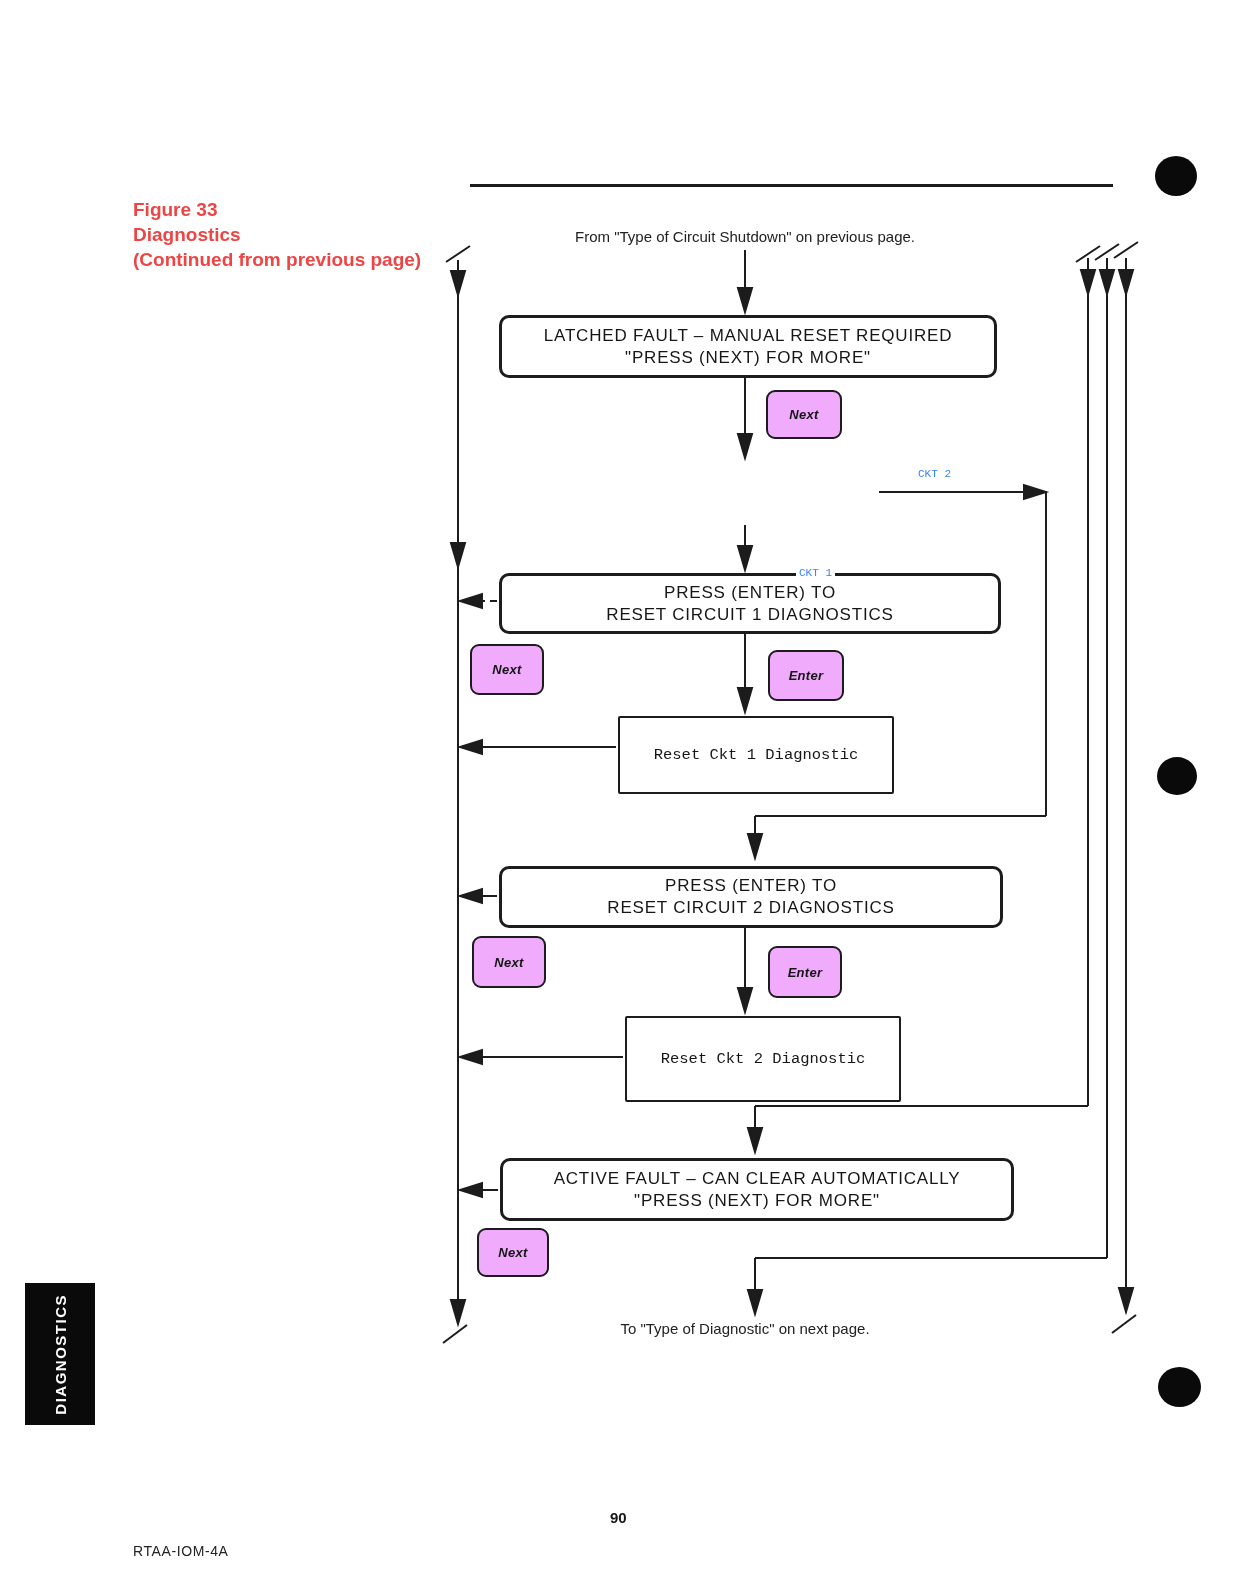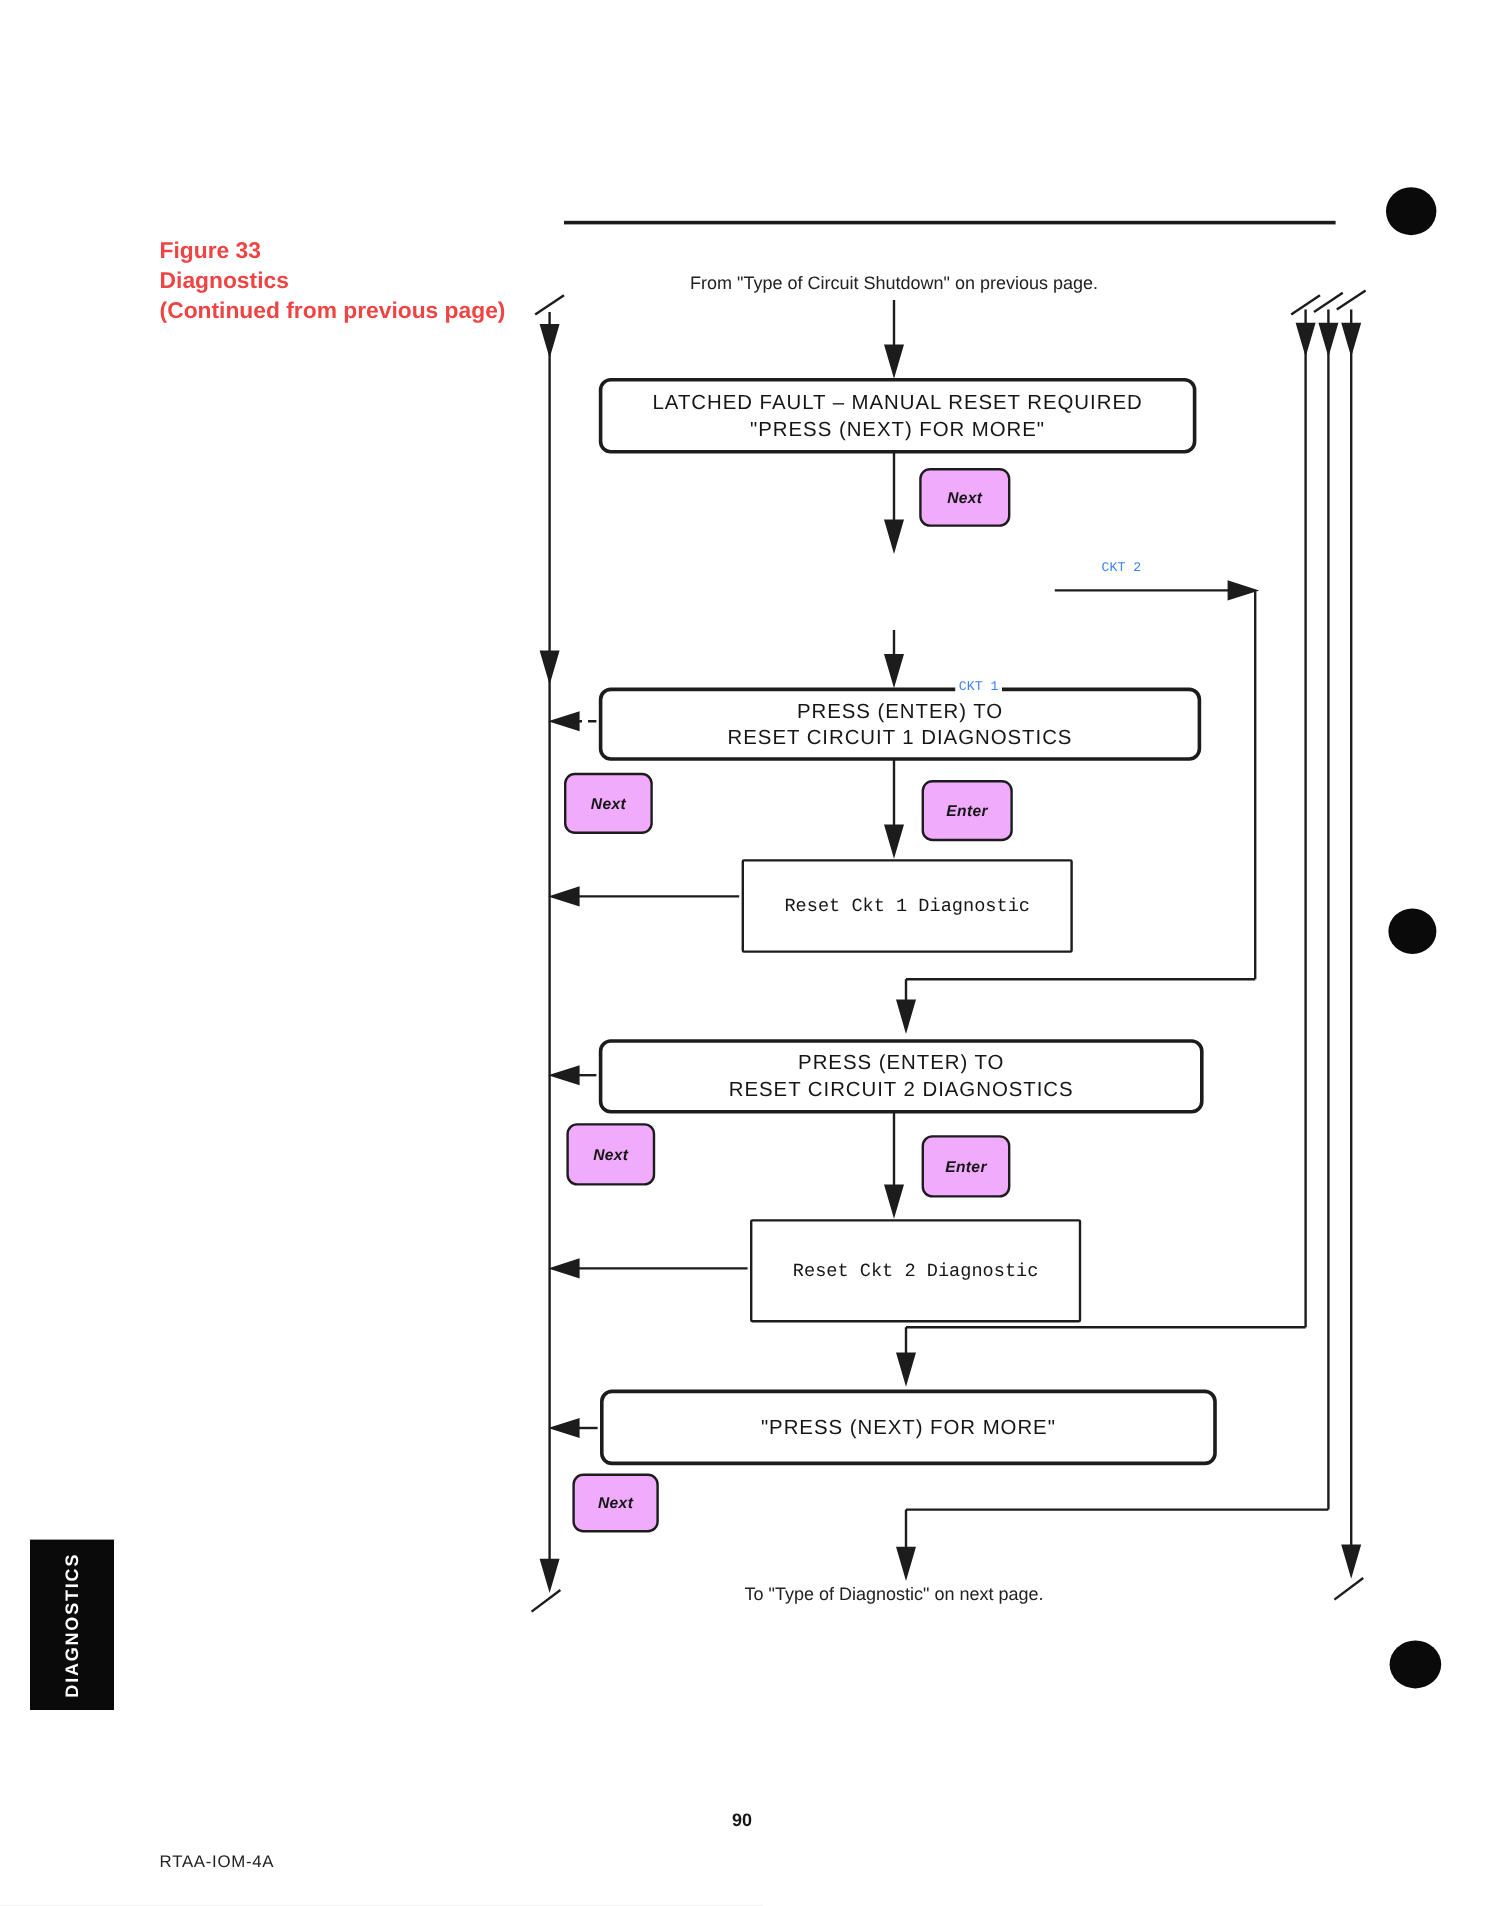--- a/index.html
+++ b/index.html
@@ -153,20 +153,21 @@
   <div class="fbox" style="left:499px;top:866px;width:498px;height:56px;">
     <div>PRESS (ENTER) TO</div>
     <div>RESET CIRCUIT 2 DIAGNOSTICS</div>
   </div>
 
   <div class="fbox mono" style="left:625px;top:1016px;width:272px;height:82px;">
     <div>Reset Ckt 2 Diagnostic</div>
   </div>
 
   <div class="fbox" style="left:500px;top:1158px;width:508px;height:57px;">
+    <div>ACTIVE FAULT – CAN CLEAR AUTOMATICALLY</div>
     <div>"PRESS (NEXT) FOR MORE"</div>
   </div>
 
   <div class="monolabel" style="left:915px;top:468px;">CKT 2</div>
   <div class="monolabel" style="left:796px;top:531px;margin-top:36px;">CKT 1</div>
 
   <div class="key" style="left:766px;top:390px;width:72px;height:45px;">Next</div>
   <div class="key" style="left:470px;top:644px;width:70px;height:47px;">Next</div>
   <div class="key" style="left:768px;top:650px;width:72px;height:47px;">Enter</div>
   <div class="key" style="left:472px;top:936px;width:70px;height:48px;">Next</div>

